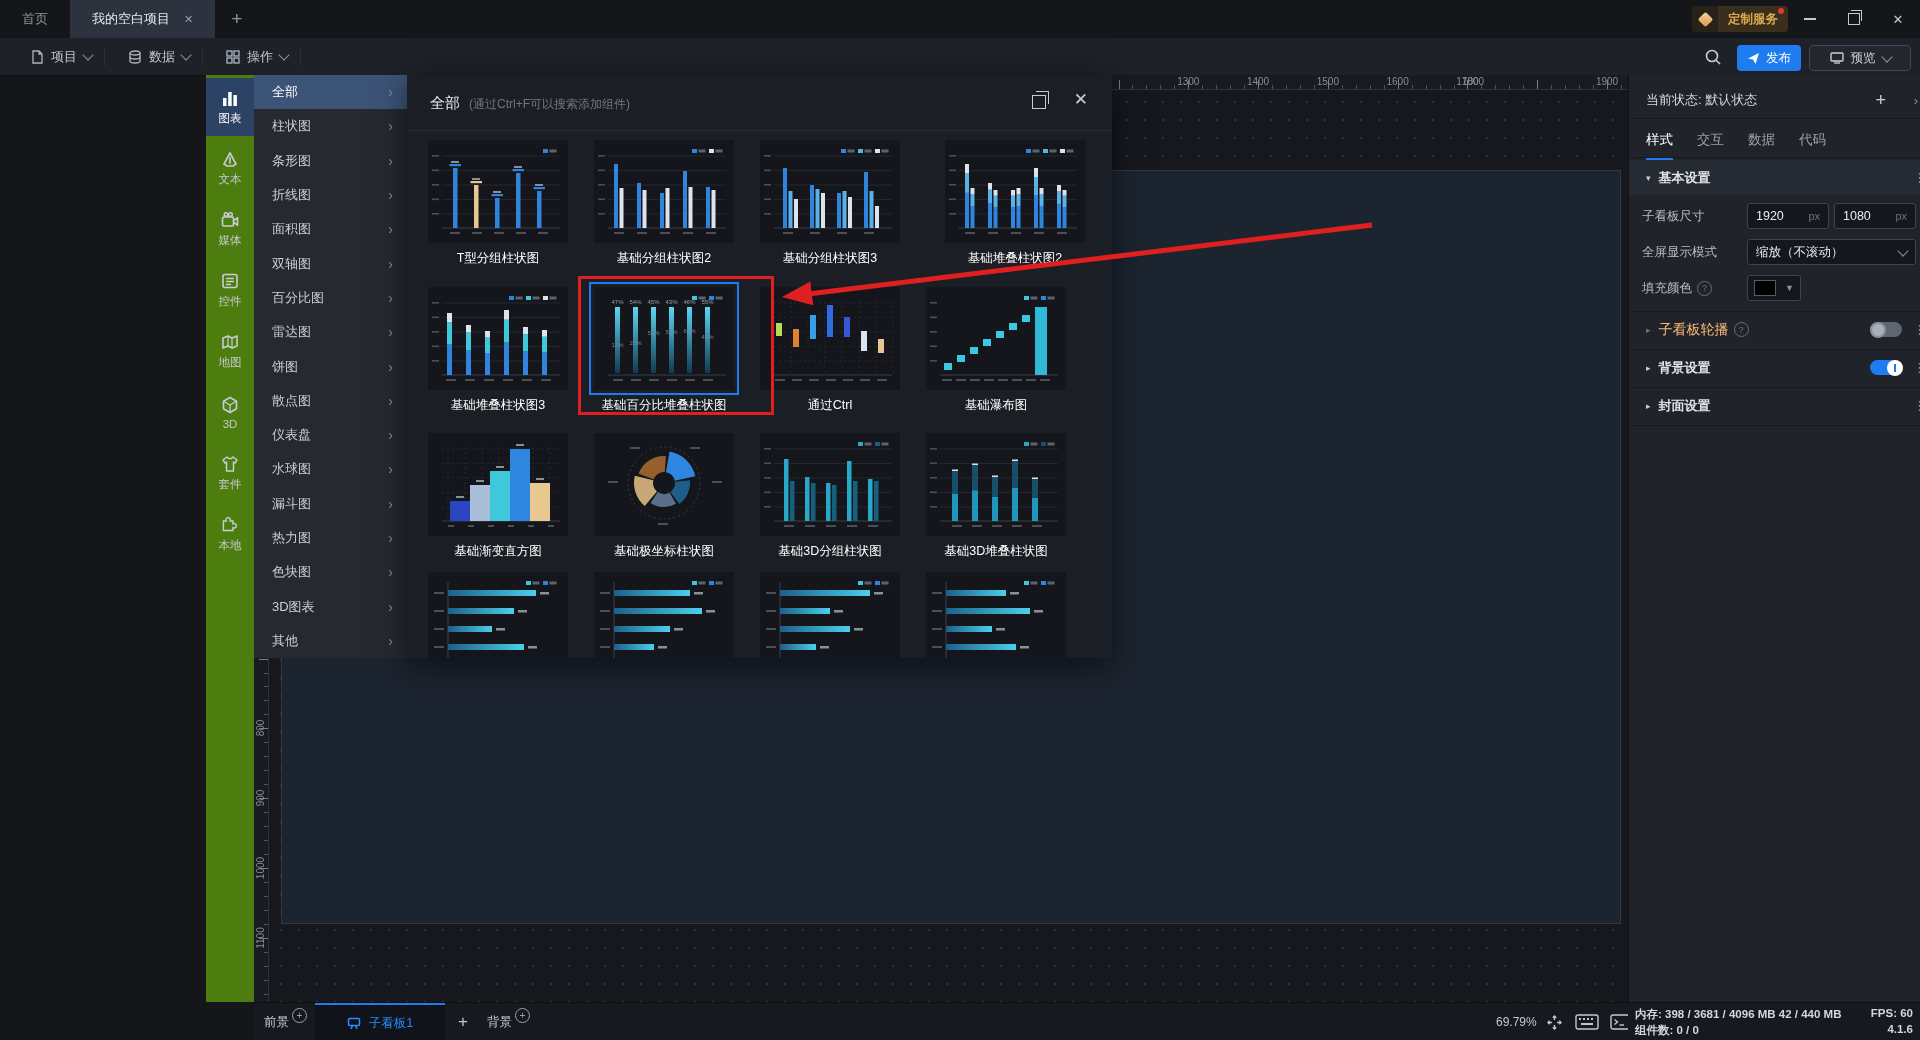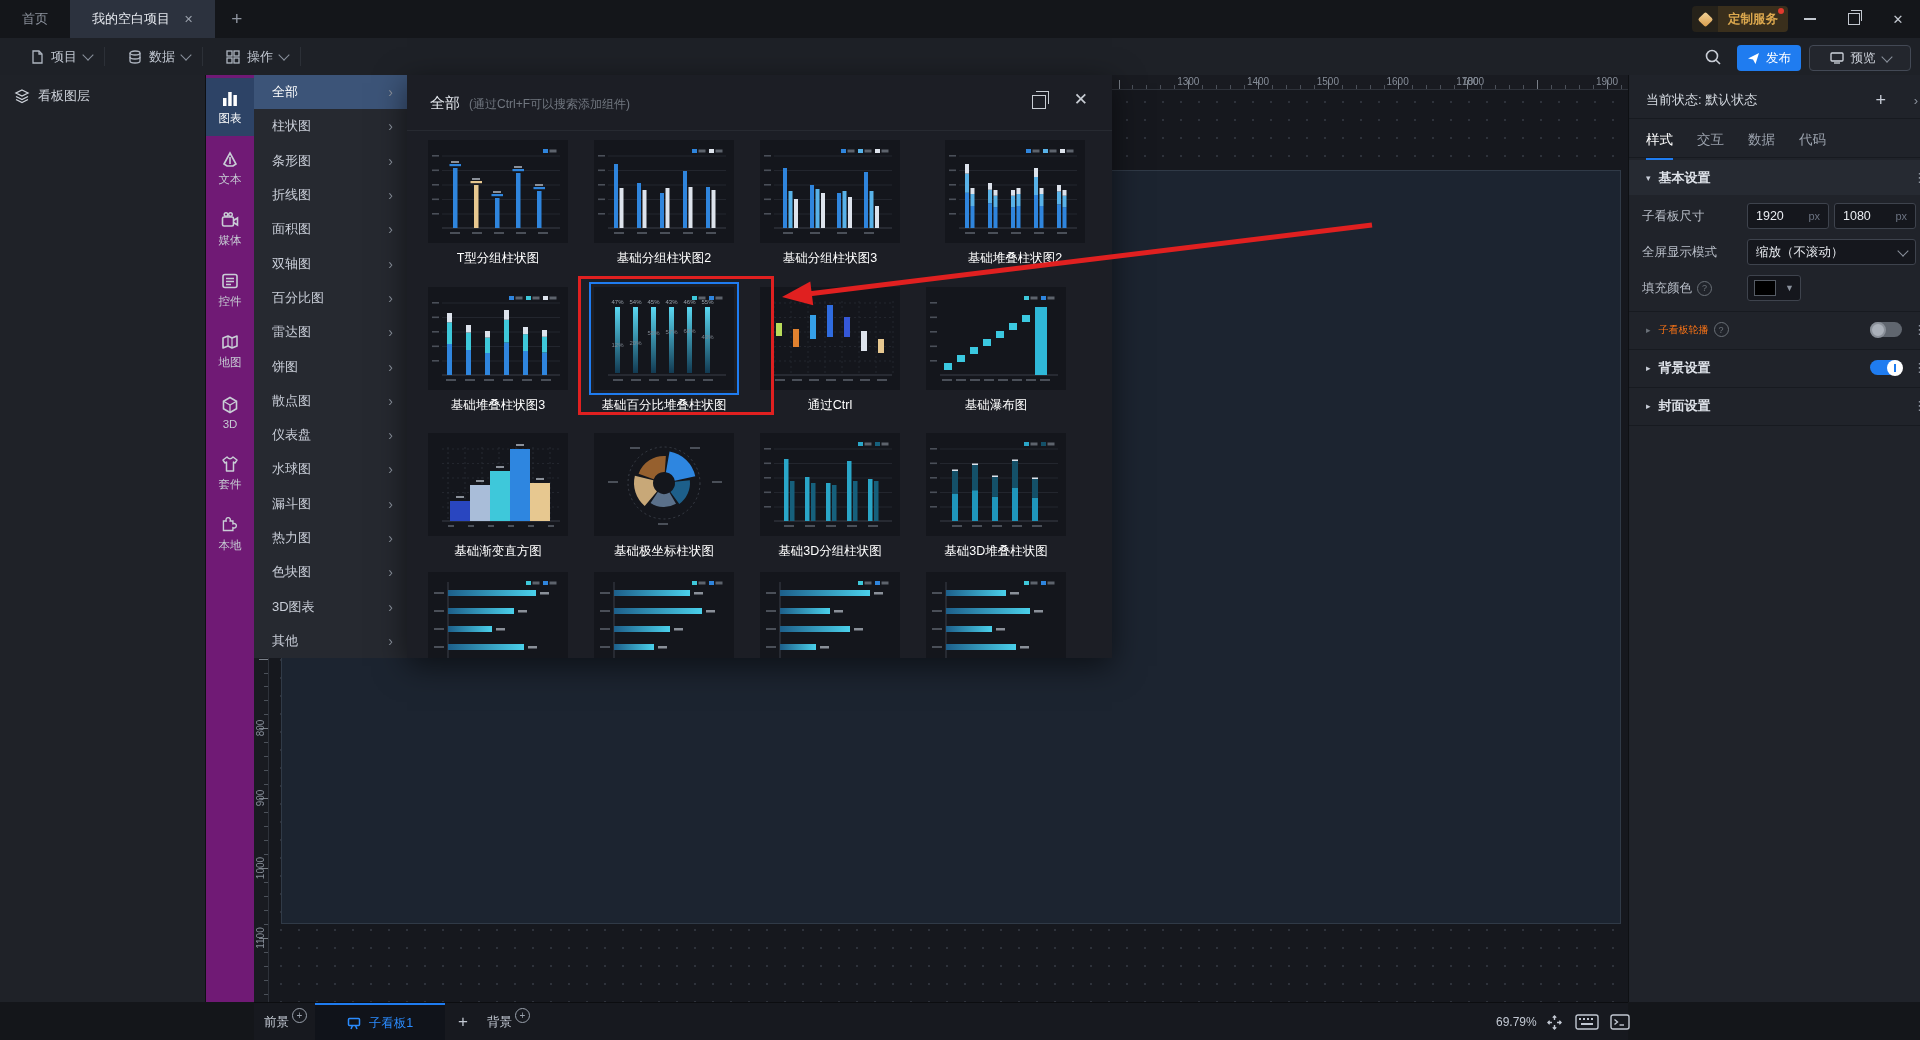--- a/index.html
+++ b/index.html
@@ -29,21 +29,21 @@
   .msep{position:absolute;top:9px;width:1px;height:19px;background:#2c3037;}
   .chev{width:7px;height:7px;border-right:1.5px solid #8a919c;border-bottom:1.5px solid #8a919c;transform:rotate(45deg);margin-top:-3px;}
   
   #search-btn{position:absolute;top:44px;left:1700px;width:26px;height:26px;display:flex;align-items:center;justify-content:center;cursor:pointer;}
   #publish-btn{position:absolute;top:45px;left:1737px;width:64px;height:26px;background:#1f7cf0;border-radius:4px;display:flex;align-items:center;justify-content:center;gap:6px;color:#fff;font-size:12.5px;cursor:pointer;}
   #preview-btn{position:absolute;top:45px;left:1809px;width:102px;height:26px;background:#23262d;border:1px solid #434955;border-radius:4px;display:flex;align-items:center;justify-content:center;gap:7px;color:#d0d5dd;font-size:12.5px;box-sizing:border-box;cursor:pointer;}
   
   #layers-panel{left:0;top:75px;width:206px;height:927px;background:#1f2228;border-right:1px solid #0e1013;box-sizing:border-box;}
   #layers-header{display:flex;align-items:center;gap:8px;padding:12px 0 0 14px;font-size:13px;color:#ced3db;}
   
-  #icon-sidebar{left:206px;top:75px;width:48px;height:927px;background:#701a75;}
+  #icon-sidebar{left:206px;top:75px;width:48px;height:927px;background:#4d7c0f;}
   .side-item{position:absolute;left:0;width:48px;height:58px;display:flex;flex-direction:column;align-items:center;justify-content:center;gap:3px;cursor:pointer;}
   .side-item .slabel{font-size:11.5px;color:#c6cbd3;}
   .side-item.active{background:#2d4366;}
   .side-item.active .slabel{color:#fff;}
   
   #cat-list{left:254px;top:75px;width:153px;height:583px;background:#262930;z-index:10;}
   .cat-item{height:34.3px;display:flex;align-items:center;justify-content:space-between;padding:0 14px 0 18px;font-size:13px;color:#c9ced8;cursor:pointer;box-sizing:border-box;}
   .cat-item .arr{color:#8a919c;font-size:14px;}
   .cat-item.active{background:#3c5478;color:#fff;}
   
@@ -365,30 +365,20 @@
         <div class="tickh" style="top: 875.6px; width: 4px; background: rgb(76, 81, 90);"></div>
         <div class="tickh" style="top: 889.6px; width: 4px; background: rgb(76, 81, 90);"></div>
         <div class="tickh" style="top: 903.5px; width: 4px; background: rgb(76, 81, 90);"></div>
         <span class="rnum" style="left: -12px; top: 638.32px; width: 36px; text-align: center; transform: translateY(-50%) rotate(-90deg);">800</span>
         <span class="rnum" style="left: -12px; top: 708.11px; width: 36px; text-align: center; transform: translateY(-50%) rotate(-90deg);">900</span>
         <span class="rnum" style="left: -12px; top: 777.9px; width: 36px; text-align: center; transform: translateY(-50%) rotate(-90deg);">1000</span>
         <span class="rnum" style="left: -12px; top: 847.69px; width: 36px; text-align: center; transform: translateY(-50%) rotate(-90deg);">1100</span>
       </div>
   </div>
 
-  <div id="layers-panel" class="abs">
-    <div id="layers-header">
-      <svg width="16" height="16" viewBox="0 0 16 16">
-          <path d="M8 2 14 5 8 8 2 5z" fill="none" stroke="#ced3db" stroke-width="1.3"></path>
-          <path d="M2 8.5 8 11.5 14 8.5" fill="none" stroke="#ced3db" stroke-width="1.3"></path>
-          <path d="M2 11.5 8 14.5 14 11.5" fill="none" stroke="#ced3db" stroke-width="1.3"></path>
-        </svg>
-      <span>看板图层</span>
-    </div>
-  </div>
 
   <div id="icon-sidebar" class="abs">
       <div class="side-item active" style="top: 3px;">
         <svg width="20" height="20" viewBox="0 0 20 20">
           <g fill="#ffffff">
             <rect x="3" y="10" width="3.5" height="8"></rect>
             <rect x="8.2" y="4" width="3.5" height="14"></rect>
             <rect x="13.4" y="7" width="3.5" height="11"></rect>
           </g>
         </svg>
@@ -1139,21 +1129,21 @@
       <span class="helpq">?</span>
     </div>
     <div class="inp" style="left:118px;top:200px;width:54px;cursor:pointer;padding:0 6px">
       <span style="display:inline-block;width:20px;height:14px;background:#000;border:1px solid #555b64"></span>
       <span style="color:#8a919c;font-size:9px">▼</span>
     </div>
 
     <div class="rp-div" style="top:236px"></div>
     <div class="rp-row" style="top:237px;height:35px;padding-left:17px">
       <span class="tri" style="color:#6b7179">▸</span>
-      <span style="color:#f97316;font-size:10px">子看板轮播</span>
+      <span style="color:#fdba74;font-size:14px">子看板轮播</span>
       <span class="helpq">?</span>
       <span class="toggle off" style="right:36px">
           <span class="knob"></span>
         </span>
       <span class="dots3">⋮</span>
     </div>
 
     <div class="rp-div" style="top:274px"></div>
     <div class="rp-row" style="top:275px;height:35px;padding-left:17px">
       <span class="tri">▸</span>
@@ -1217,14 +1207,20 @@
     </div>
     <div class="bb-item" style="left:1356px">
       <svg width="20" height="16" viewBox="0 0 20 16">
           <rect x="1" y="1" width="18" height="14" rx="2" fill="none" stroke="#c2c8d2" stroke-width="1.4"></rect>
           <path d="M4.5 5.5 7.5 8 4.5 10.5" fill="none" stroke="#c2c8d2" stroke-width="1.4"></path>
           <line x1="9.5" y1="11" x2="14" y2="11" stroke="#c2c8d2" stroke-width="1.4"></line>
         </svg>
     </div>
   </div>
 
+  <div id="status-footer" class="abs">
+    <span class="l1">内存: 398 / 3681 / 4096 MB 42 / 440 MB</span>
+    <span class="l2">组件数: 0 / 0</span>
+    <span class="r1">FPS: 60</span>
+    <span class="r2">4.1.6</span>
+  </div>
 
 </div>
 
 </body></html>

